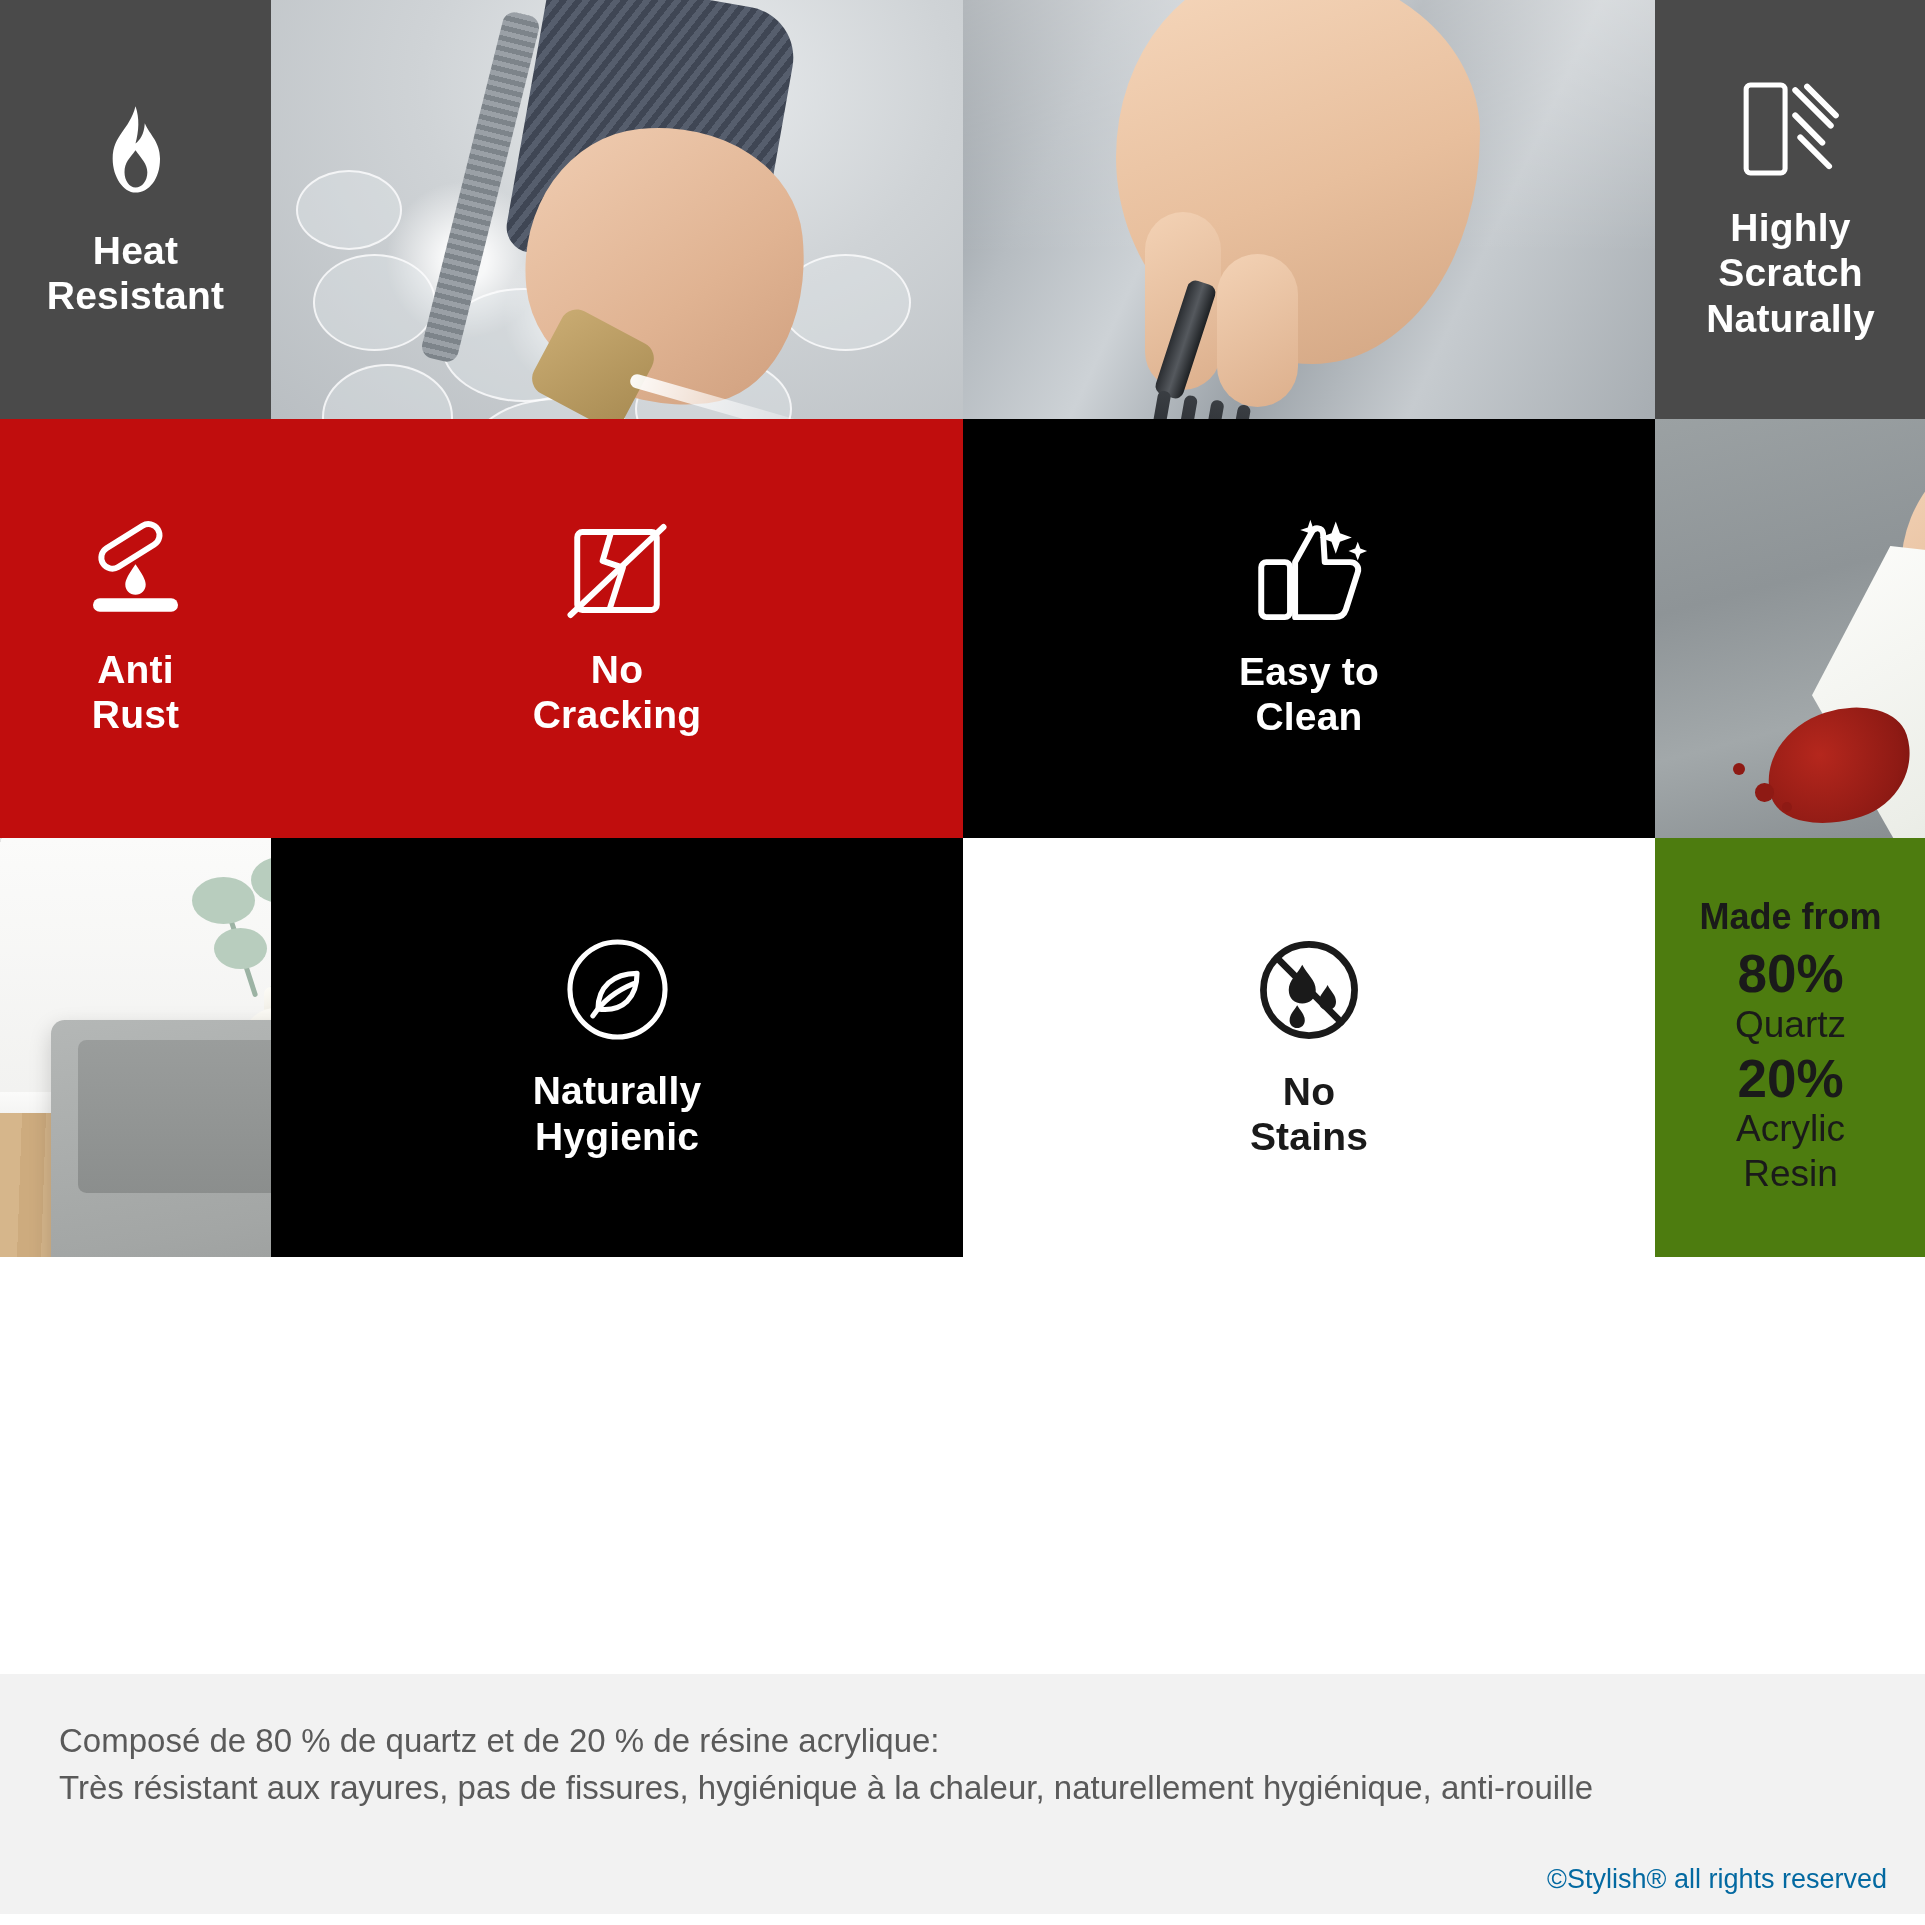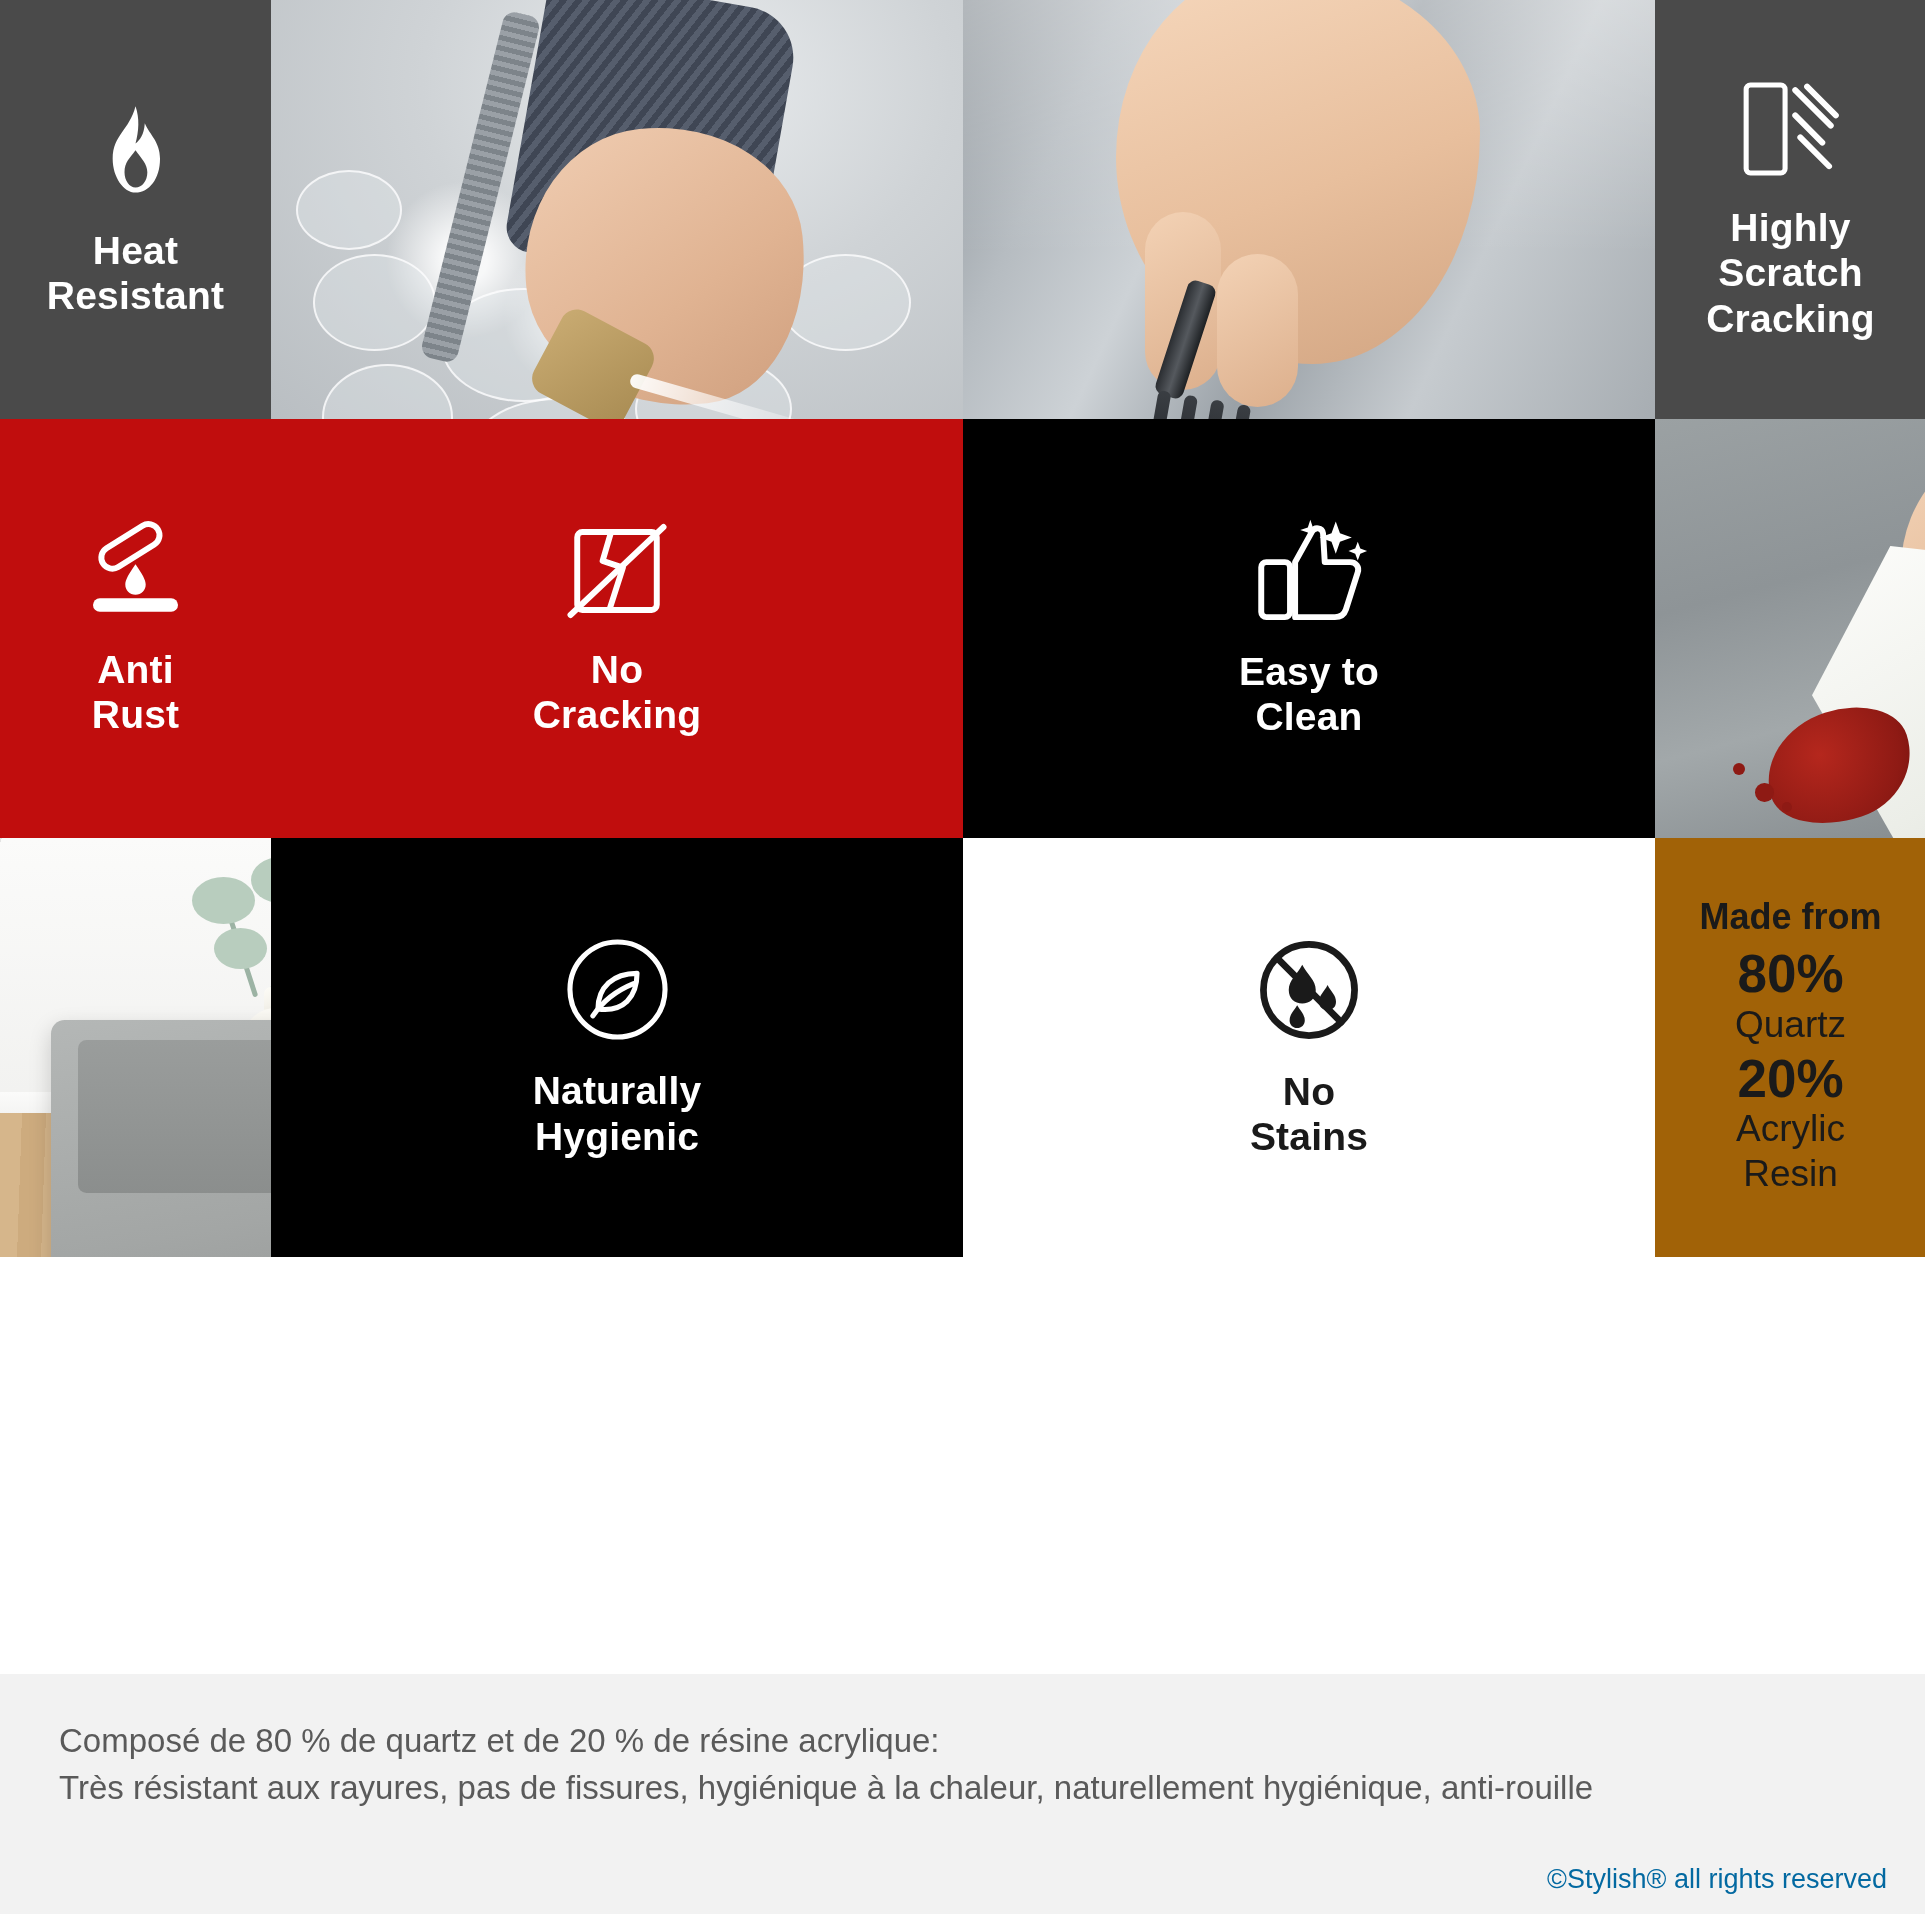--- a/index.html
+++ b/index.html
@@ -58,21 +58,21 @@
   .bg-black { background: #000000; color: #ffffff; }
   .bg-white { background: #ffffff; color: #1a1a1a; }
 
   
   .madefrom {
     display: flex;
     flex-direction: column;
     align-items: center;
     justify-content: center;
     text-align: center;
-    background: #a16207;
+    background: #4d7c0f;
     color: #1a1a1a;
     padding: 8.5px 5.1px;
     box-sizing: border-box;
     line-height: 1.12;
   }
   .madefrom .mf-title {
     font-size: 36px;
     font-weight: bold;
     margin-bottom: 6.8px;
   }
@@ -373,21 +373,21 @@
         <svg width="110" height="102" viewBox="0 0 130 120">
           <rect x="12" y="8" width="46" height="104" rx="5" fill="none" stroke="#ffffff" stroke-width="6"></rect>
           <path d="M70 14 L112 56" stroke="#ffffff" stroke-width="7" stroke-linecap="round"></path>
           <path d="M70 44 L102 76" stroke="#ffffff" stroke-width="7" stroke-linecap="round"></path>
           <path d="M84 10 L118 44" stroke="#ffffff" stroke-width="7" stroke-linecap="round"></path>
           <path d="M76 70 L110 104" stroke="#ffffff" stroke-width="7" stroke-linecap="round"></path>
         </svg>
       </span>
       <div class="label">Highly
 Scratch
-Cracking</div>
+Naturally</div>
     </div>
 
     <div class="feature bg-red">
       <span class="icon">
         <svg width="119" height="102" viewBox="0 0 140 120">
           <rect x="26" y="18" width="76" height="26" rx="13" transform="rotate(-32 64 31)" fill="none" stroke="#ffffff" stroke-width="7"></rect>
           <path d="M70 52 c-8 12-12 18-12 24 c0 7 5 12 12 12 s12-5 12-12 c0-6-4-12-12-24 Z" fill="#ffffff"></path>
           <rect x="20" y="92" width="100" height="16" rx="8" fill="#ffffff"></rect>
         </svg>
       </span>

